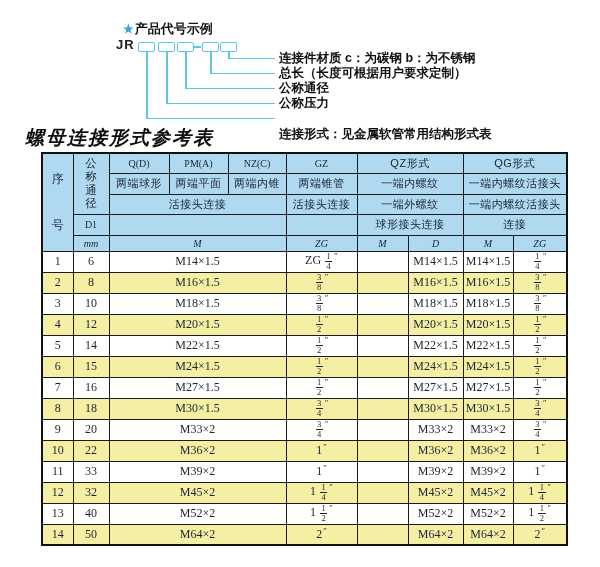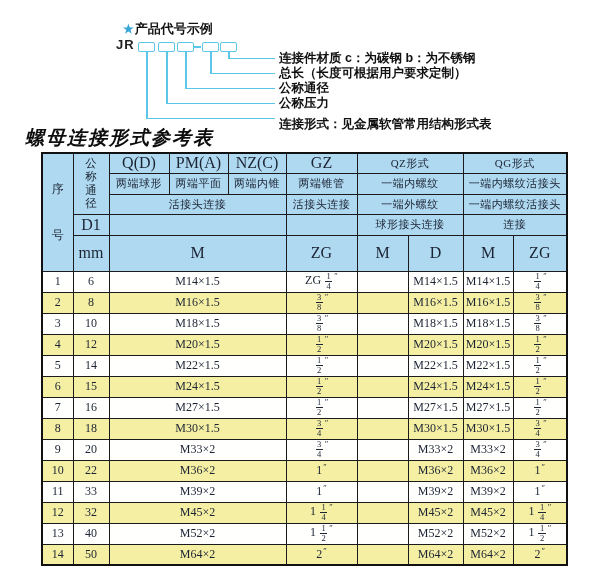--- a/index.html
+++ b/index.html
@@ -56,25 +56,25 @@
   .ref th,.ref td{
     border:1px solid var(--border);padding:0;margin:0;
     text-align:center;vertical-align:middle;font-weight:normal;
     color:var(--text);overflow:hidden;
   }
   .ref thead th{background:var(--header_bg);}
   .ref thead tr.h1{height:20px;}
   .ref thead tr.h2{height:21px;}
   .ref thead tr.h3{height:20px;}
   .ref thead tr.h4{height:21px;}
-  .ref thead tr.h5{height:36px;}
+  .ref thead tr.h5{height:16px;font-style:italic;}
   .ref tbody tr{height:21px;background:#fffffe;}
   .ref tbody tr.alt{background:var(--row_alt);}
-  .lat{font-size:16px;font-family:"Liberation Serif",serif;}
-  .cn{font-size:11px;font-family:Liberation Serif, serif;letter-spacing:0.5px;}
+  .lat{font-size:10px;font-family:"Liberation Serif",serif;}
+  .cn{font-size:11px;font-family:Liberation Sans, sans-serif;letter-spacing:0.5px;}
   .ref tbody td{font-size:12px;font-family:"Liberation Serif",serif;}
   .v-no{
     width:1.2em;margin:0 auto;font-size:12px;line-height:46px;
     word-break:break-all;letter-spacing:0;
   }
   .v-dn{
     width:1.15em;margin:0 auto;font-size:11.5px;line-height:13.5px;
     word-break:break-all;
   }
   
@@ -109,21 +109,21 @@
 <div class="abs hline" style="left:185px;top:87.5px;width:90px;"></div>
 <div class="abs vline" style="left:166px;top:52px;height:52px;"></div>
 <div class="abs hline" style="left:166px;top:102.5px;width:109px;"></div>
 <div class="abs vline" style="left:146px;top:52px;height:67px;"></div>
 <div class="abs hline" style="left:146px;top:117.5px;width:129px;"></div>
 
 <div class="abs code-label" style="top:51px;">连接件材质  c：为碳钢  b：为不锈钢</div>
 <div class="abs code-label" style="top:66px;">总长（长度可根据用户要求定制）</div>
 <div class="abs code-label" style="top:81px;">公称通径</div>
 <div class="abs code-label" style="top:96px;">公称压力</div>
-<div class="abs code-label" style="top:117px;">连接形式：见金属软管常用结构形式表</div>
+<div class="abs code-label" style="top:127px;">连接形式：见金属软管常用结构形式表</div>
 
 <div class="abs table-title">螺母连接形式参考表</div>
 
 <table class="ref">
   <colgroup>
     <col style="width:31px">
       <col style="width:36px">
     <col style="width:60px">
       <col style="width:59px">
       <col style="width:58px">

